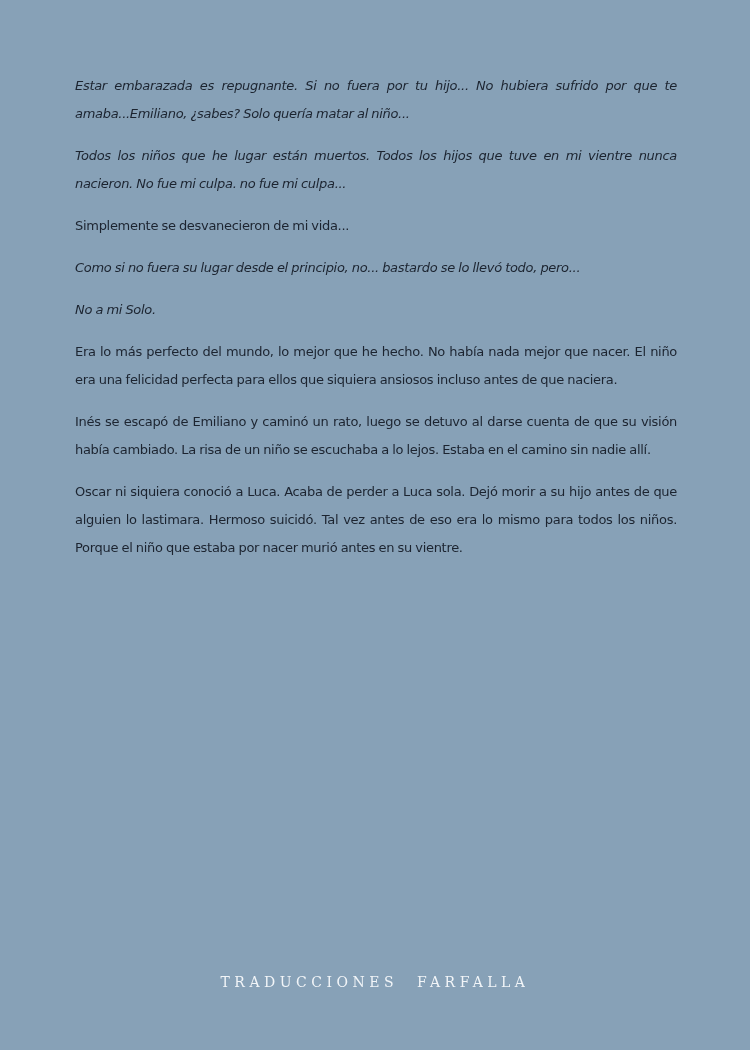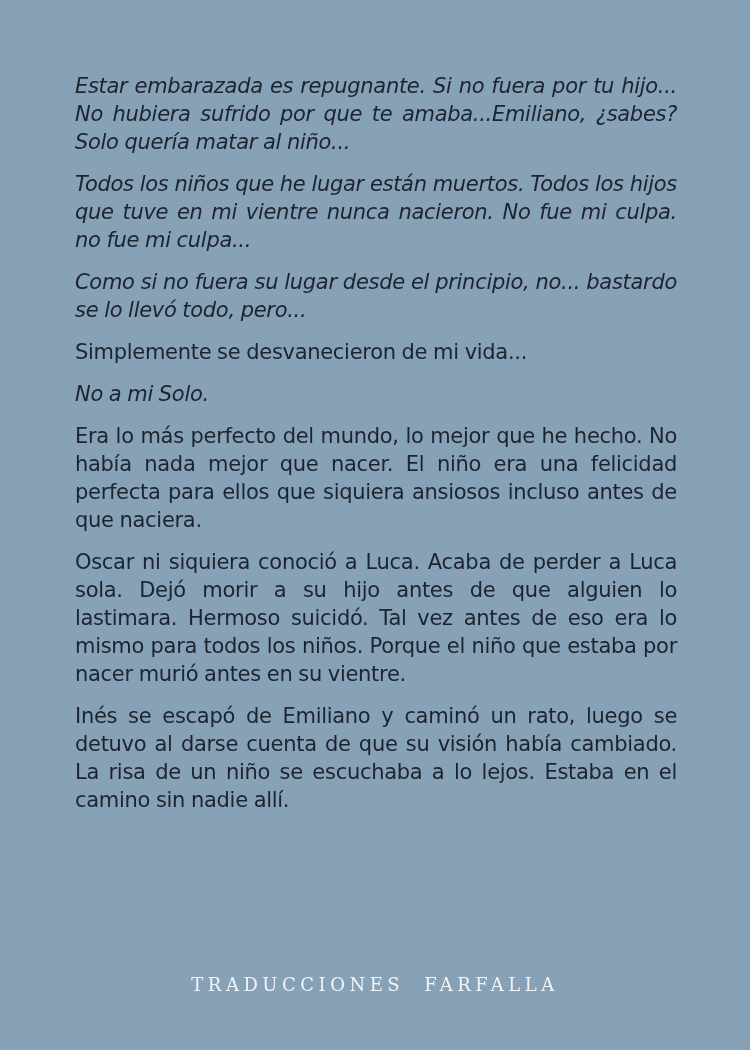--- a/index.html
+++ b/index.html
@@ -15,50 +15,50 @@
       font-family: "DejaVu Sans", sans-serif;
       color: #1c2430;
     }
     .page {
       position: absolute;
       left: 75px;
       top: 72px;
       width: 602px;
     }
     .para {
-      font-size: 21px;
+      font-size: 13px;
       line-height: 28px;
       margin: 0 0 14px 0;
       text-align: justify;
       letter-spacing: -0.3px;
       word-spacing: -0.5px;
     }
     .para.italic {
       font-style: italic;
     }
     .footer {
       position: absolute;
       left: 0;
       width: 750px;
       top: 974px;
       text-align: center;
       font-family: "DejaVu Serif", serif;
-      font-size: 18px;
+      font-size: 14px;
       letter-spacing: 4.5px;
       color: #f2f5f8;
       word-spacing: 10px;
     }
   </style>
 </head>
 <body>
 
 <div class="page">
   <p class="para italic">Estar embarazada es repugnante. Si no fuera por tu hijo... No hubiera sufrido por que te amaba...Emiliano, ¿sabes? Solo quería matar al niño...</p>
   <p class="para italic">Todos los niños que he lugar están muertos. Todos los hijos que tuve en mi vientre nunca nacieron. No fue mi culpa. no fue mi culpa...</p>
+  <p class="para">Simplemente se desvanecieron de mi vida...</p>
   <p class="para italic">Como si no fuera su lugar desde el principio, no... bastardo se lo llevó todo, pero...</p>
-  <p class="para">Simplemente se desvanecieron de mi vida...</p>
   <p class="para italic">No a mi Solo.</p>
   <p class="para">Era lo más perfecto del mundo, lo mejor que he hecho. No había nada mejor que nacer. El niño era una felicidad perfecta para ellos que siquiera ansiosos incluso antes de que naciera.</p>
+  <p class="para">Inés se escapó de Emiliano y caminó un rato, luego se detuvo al darse cuenta de que su visión había cambiado. La risa de un niño se escuchaba a lo lejos. Estaba en el camino sin nadie allí.</p>
   <p class="para">Oscar ni siquiera conoció a Luca. Acaba de perder a Luca sola. Dejó morir a su hijo antes de que alguien lo lastimara. Hermoso suicidó. Tal vez antes de eso era lo mismo para todos los niños. Porque el niño que estaba por nacer murió antes en su vientre.</p>
-  <p class="para">Inés se escapó de Emiliano y caminó un rato, luego se detuvo al darse cuenta de que su visión había cambiado. La risa de un niño se escuchaba a lo lejos. Estaba en el camino sin nadie allí.</p>
 </div>
 
 <div class="footer">TRADUCCIONES FARFALLA</div>
 
 </body></html>

